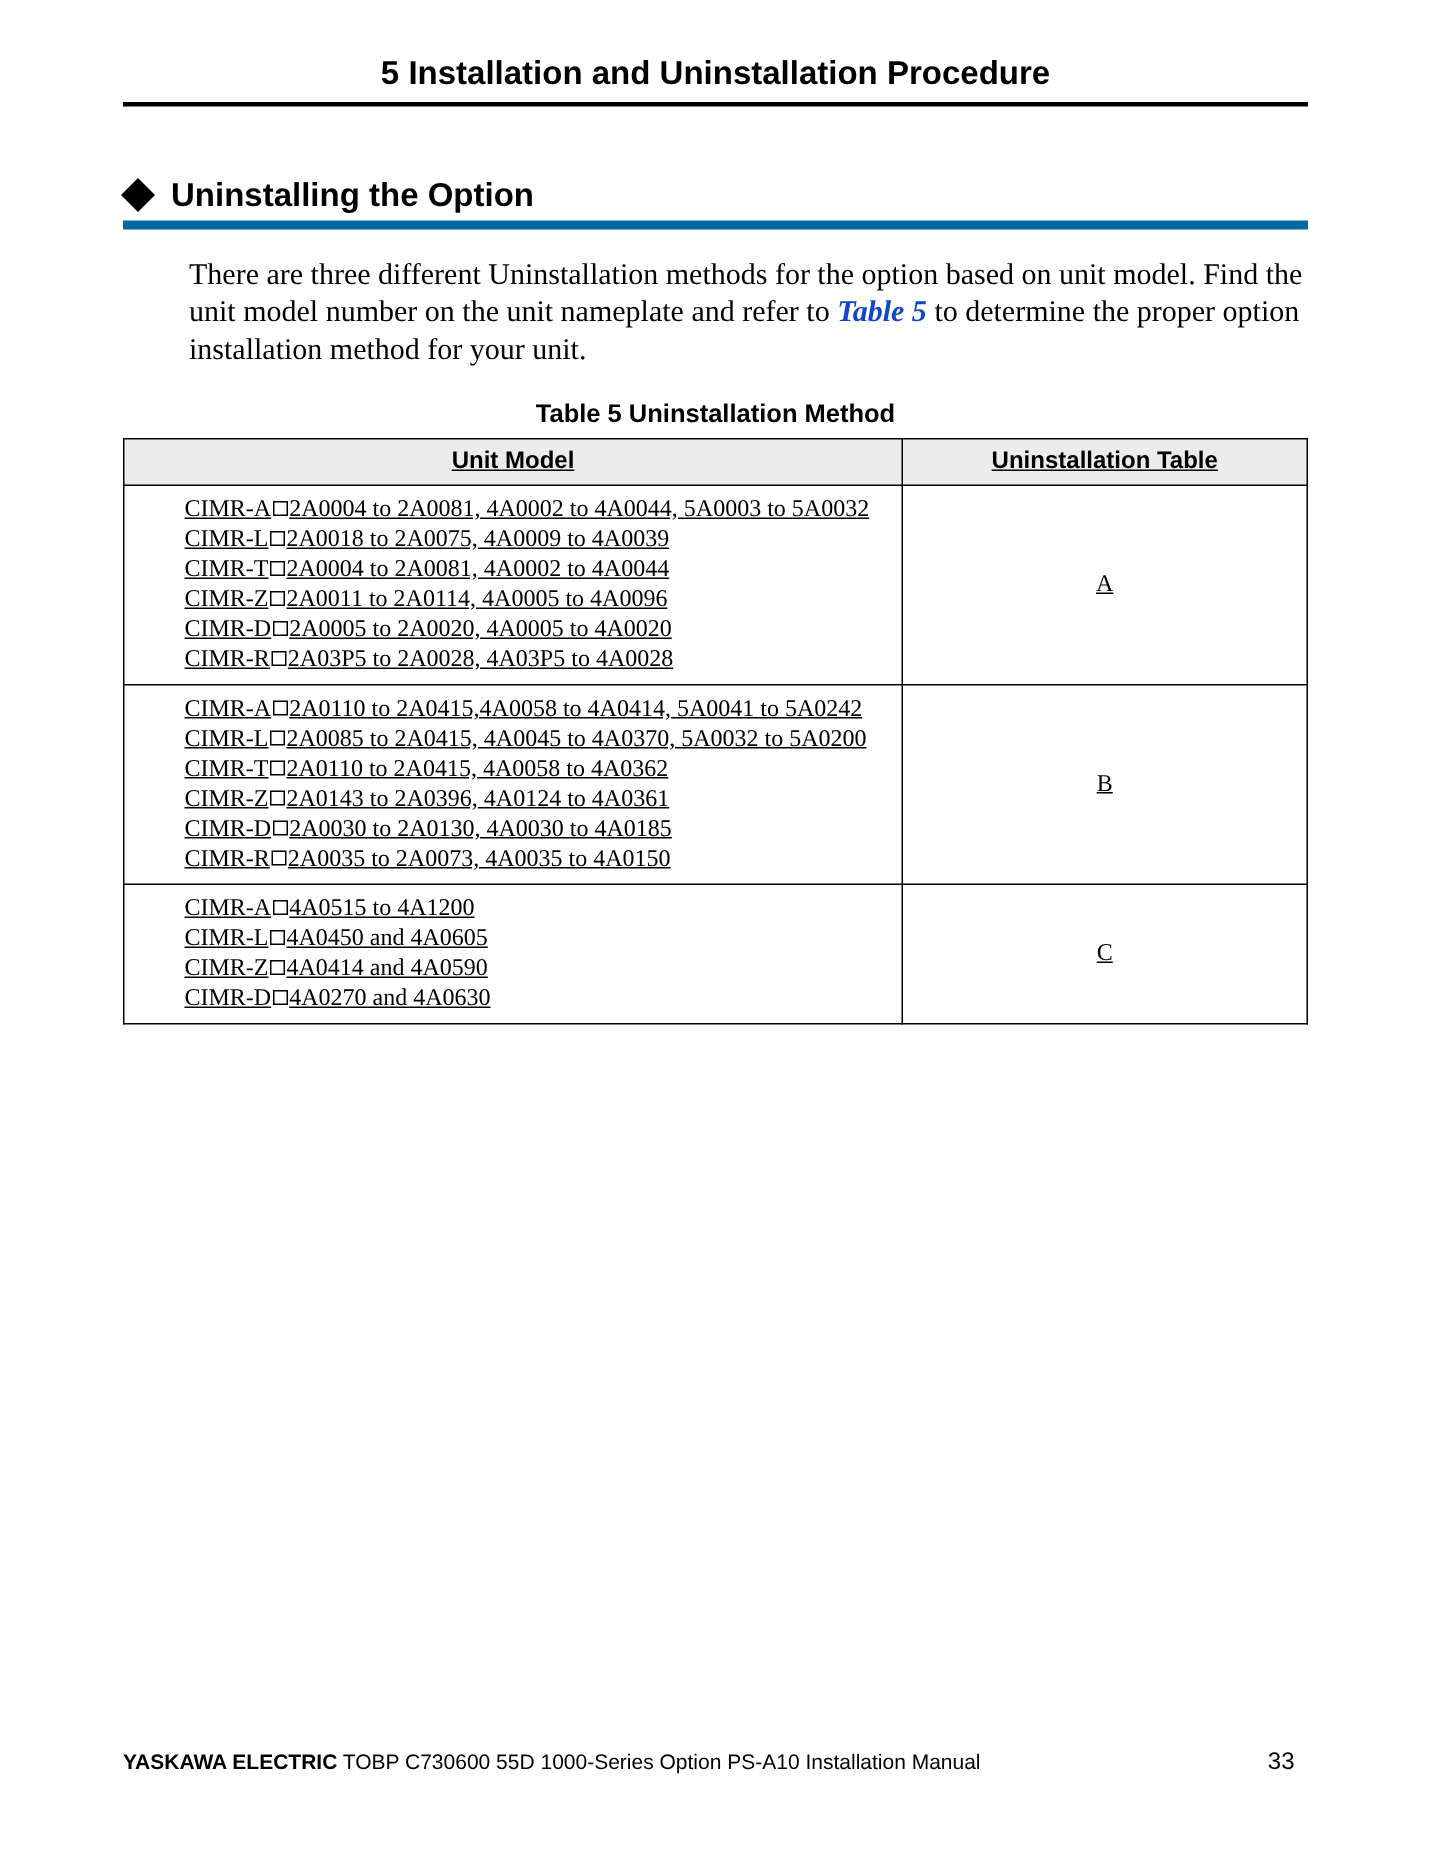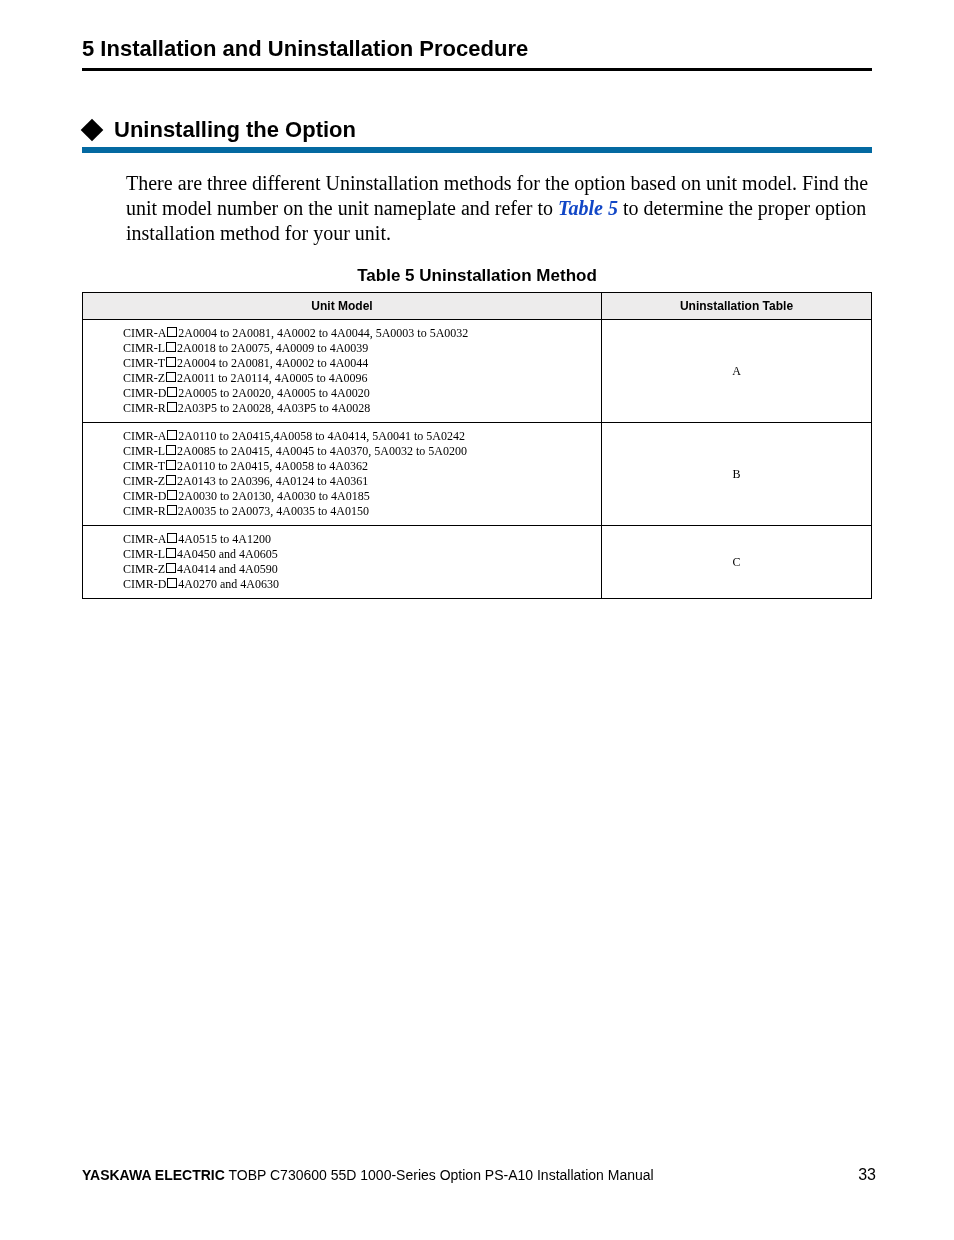--- a/index.html
+++ b/index.html
@@ -12,21 +12,21 @@
     color: #000;
     position: relative;
   }
   .page {
     padding: 36px 82px 0 82px;
   }
   .running-head {
     font-family: Arial, Helvetica, sans-serif;
     font-weight: bold;
     font-size: 22px;
-    text-align: left;
+    text-align: center;
     padding-bottom: 6px;
     border-bottom: 3px solid #000;
   }
   .section-heading {
     margin-top: 46px;
     display: flex;
     align-items: center;
     gap: 14px;
     font-family: Arial, Helvetica, sans-serif;
     font-weight: bold;
@@ -56,21 +56,22 @@
     font-family: Arial, Helvetica, sans-serif;
     font-weight: bold;
     font-size: 17px;
     text-align: center;
     margin-top: 14px;
     margin-bottom: 6px;
   }
   table.data {
     width: 100%;
     border-collapse: collapse;
-    font-size: 12px;
+    font-size: 16px;
+    text-decoration: underline;
   }
   table.data th {
     font-family: Arial, Helvetica, sans-serif;
     font-weight: bold;
     background: #edecec;
     border: 1px solid #000;
     padding: 6px 8px;
     text-align: center;
   }
   table.data td {
@@ -88,21 +89,21 @@
     display: inline-block;
     width: 10px;
     height: 10px;
     border: 1.4px solid #000;
     margin: 0 1px;
     vertical-align: 0px;
   }
   .footer {
     position: absolute;
     left: 82px;
-    right: 78px;
+    right: 91px;
     bottom: 56px;
     display: flex;
     justify-content: space-between;
     align-items: baseline;
     font-family: Arial, Helvetica, sans-serif;
     font-size: 14px;
   }
   .footer .brand { font-weight: bold; }
   .footer .pagenum { font-weight: normal; font-size: 16px; }
 </style>

